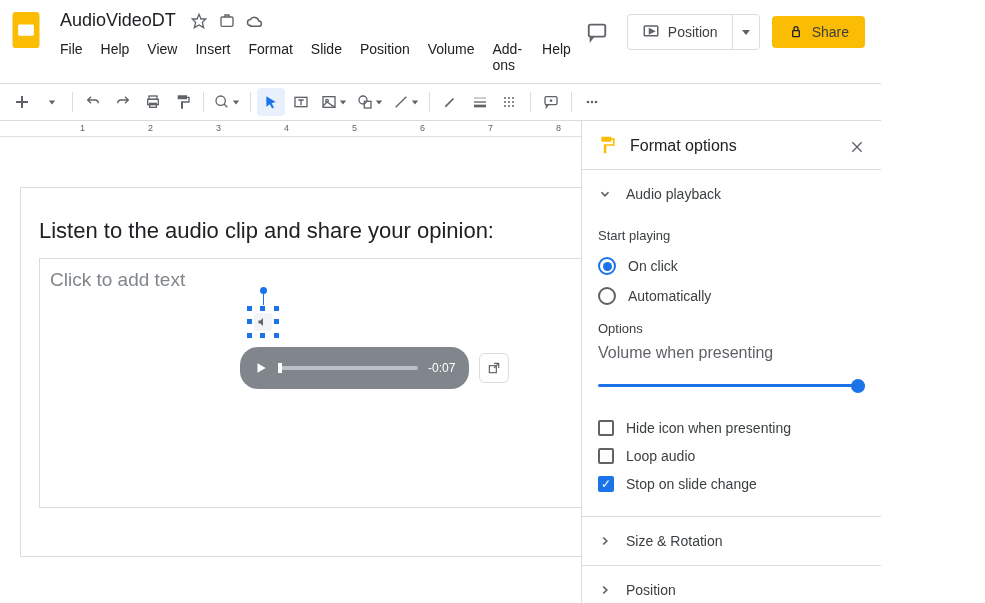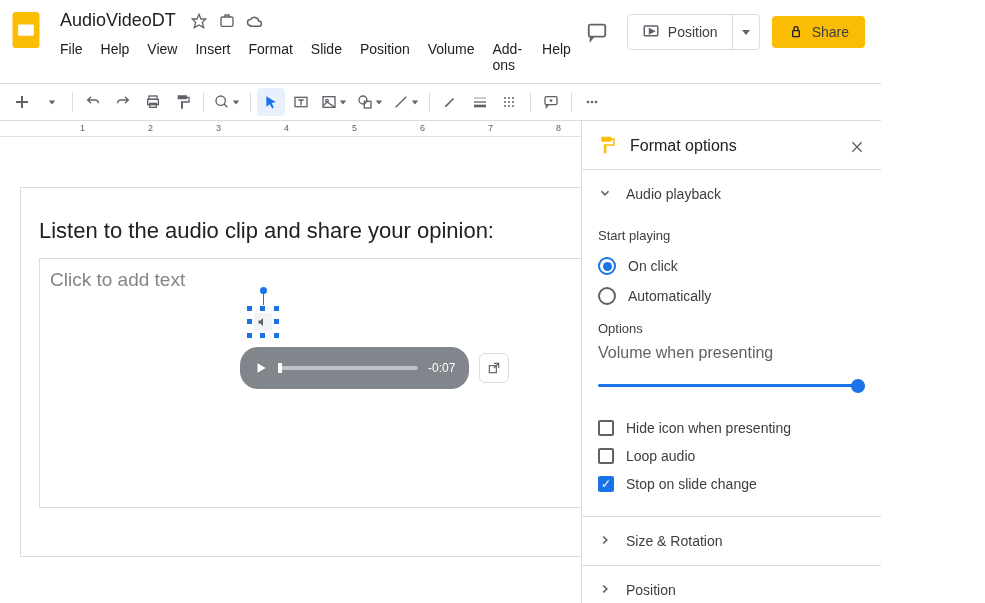--- a/index.html
+++ b/index.html
@@ -62,21 +62,21 @@
 .popout { width: 30px; height: 30px; border: 1px solid #dadce0; border-radius: 6px; display: flex; align-items: center; justify-content: center; cursor: pointer; }
 
 
 .sidebar { width: 300px; border-left: 1px solid #dadce0; display: flex; flex-direction: column; }
 .sb-header { display: flex; align-items: flex-end; padding: 14px 16px; border-bottom: 1px solid #dadce0; gap: 12px; }
 .sb-icon { width: 20px; height: 20px; }
 .sb-title { flex: 1; font-size: 16px; color: #202124; }
 .sb-close { cursor: pointer; color: #5f6368; }
 .sb-body { flex: 1; overflow: auto; }
 .sb-section { border-bottom: 1px solid #dadce0; }
-.sec-head { display: flex; padding: 16px 16px; gap: 14px; cursor: pointer; font-weight: 500; color: #3c4043; }
+.sec-head { display: flex; align-items: center; padding: 16px 16px; gap: 14px; cursor: pointer; font-weight: 500; color: #3c4043; }
 .sec-content { padding: 0 16px 18px 16px; }
 .sec-label { font-size: 13px; font-weight: 500; color: #3c4043; margin: 10px 0 8px 0; }
 .radio-row, .check-row { display: flex; align-items: center; gap: 12px; padding: 6px 0; cursor: pointer; }
 .radio { width: 18px; height: 18px; border: 2px solid #5f6368; border-radius: 50%; display: flex; align-items: center; justify-content: center; }
 .radio.checked { border-color: #1a73e8; }
 .radio.checked::after { content: ''; width: 9px; height: 9px; background: #1a73e8; border-radius: 50%; }
 .checkbox { width: 16px; height: 16px; border: 2px solid #5f6368; border-radius: 2px; display: flex; align-items: center; justify-content: center; }
 .checkbox.checked { background: #1a73e8; border-color: #1a73e8; }
 .checkbox.checked::after { content: '✓'; color: #fff; font-size: 12px; line-height: 1; }
 .sub-label { font-size: 16px; color: #5f6368; margin: 8px 0 14px 0; }

